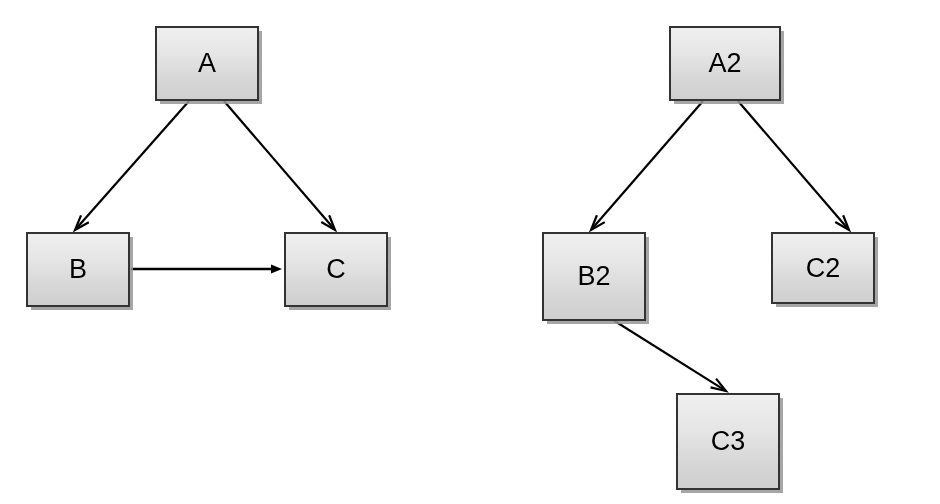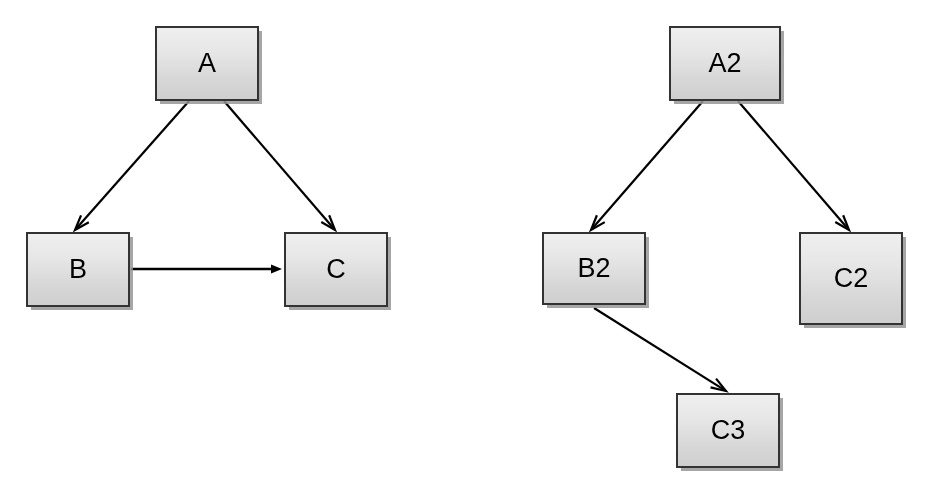--- a/index.html
+++ b/index.html
@@ -80,24 +80,24 @@
       </div>
       <div class="node" style="left: 26px; top: 232px; width: 104px; height: 75px;">
         <span class="node-label">B</span>
       </div>
       <div class="node" style="left: 284px; top: 232px; width: 104px; height: 75px;">
         <span class="node-label">C</span>
       </div>
       <div class="node" style="left: 669px; top: 26px; width: 112px; height: 75px;">
         <span class="node-label">A2</span>
       </div>
-      <div class="node" style="left: 542px; top: 232px; width: 104px; height: 73px;">
+      <div class="node" style="left: 542px; top: 232px; width: 104px; height: 89px;">
         <span class="node-label">B2</span>
       </div>
-      <div class="node" style="left: 799px; top: 232px; width: 104px; height: 93px; justify-content: center;">
+      <div class="node" style="left: 771px; top: 232px; width: 104px; height: 72px; justify-content: center;">
         <span class="node-label">C2</span>
       </div>
-      <div class="node" style="left: 676px; top: 393px; width: 104px; height: 75px;">
+      <div class="node" style="left: 676px; top: 393px; width: 104px; height: 97px;">
         <span class="node-label">C3</span>
       </div>
     </div>
 
 </div>
 
 </body></html>

